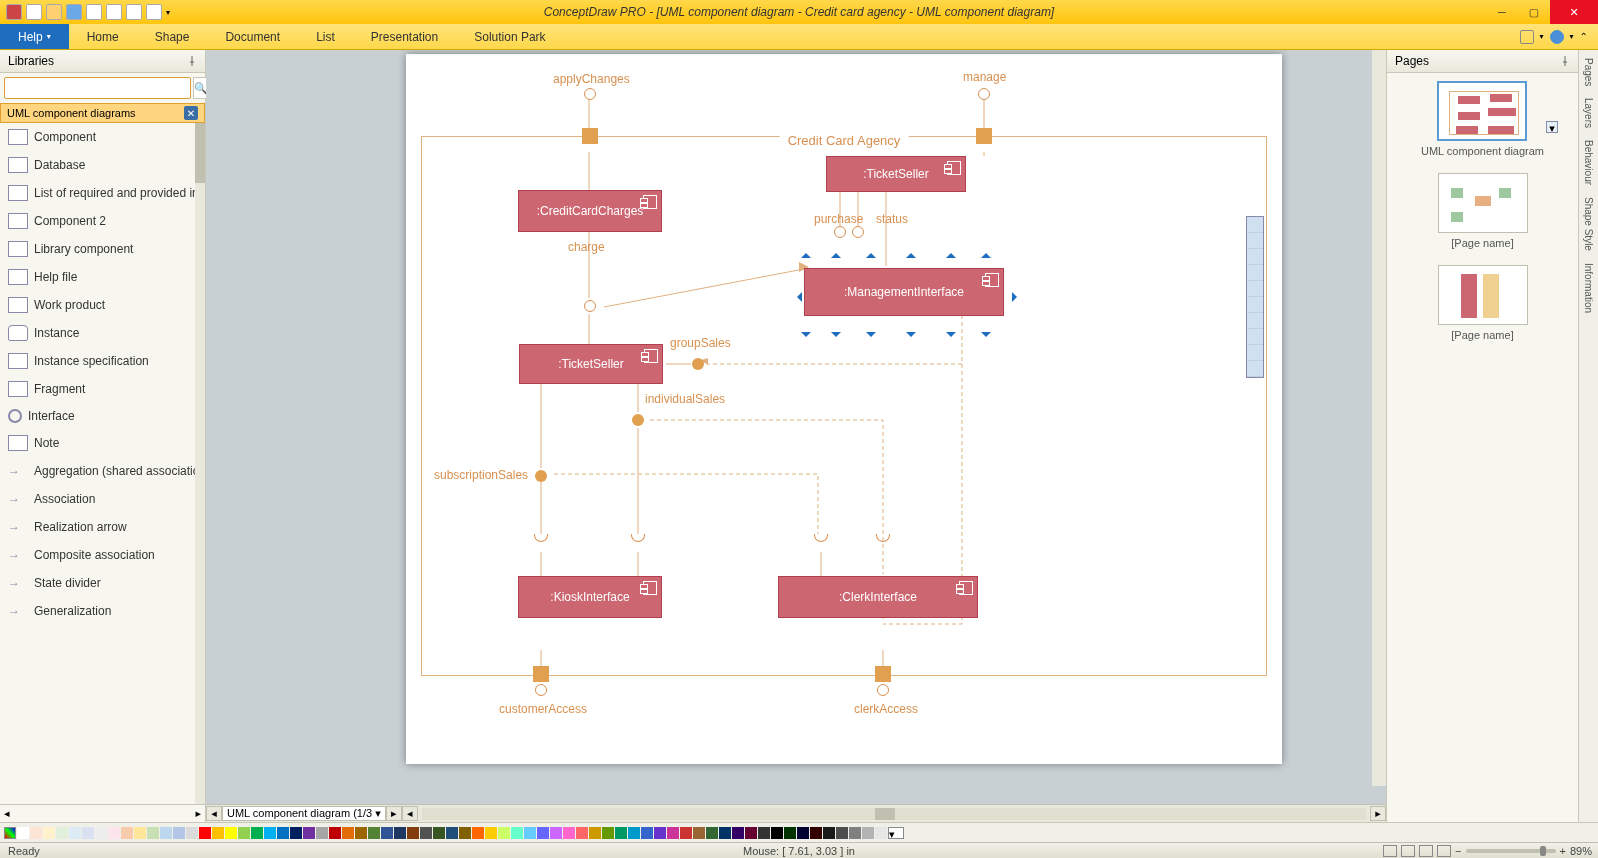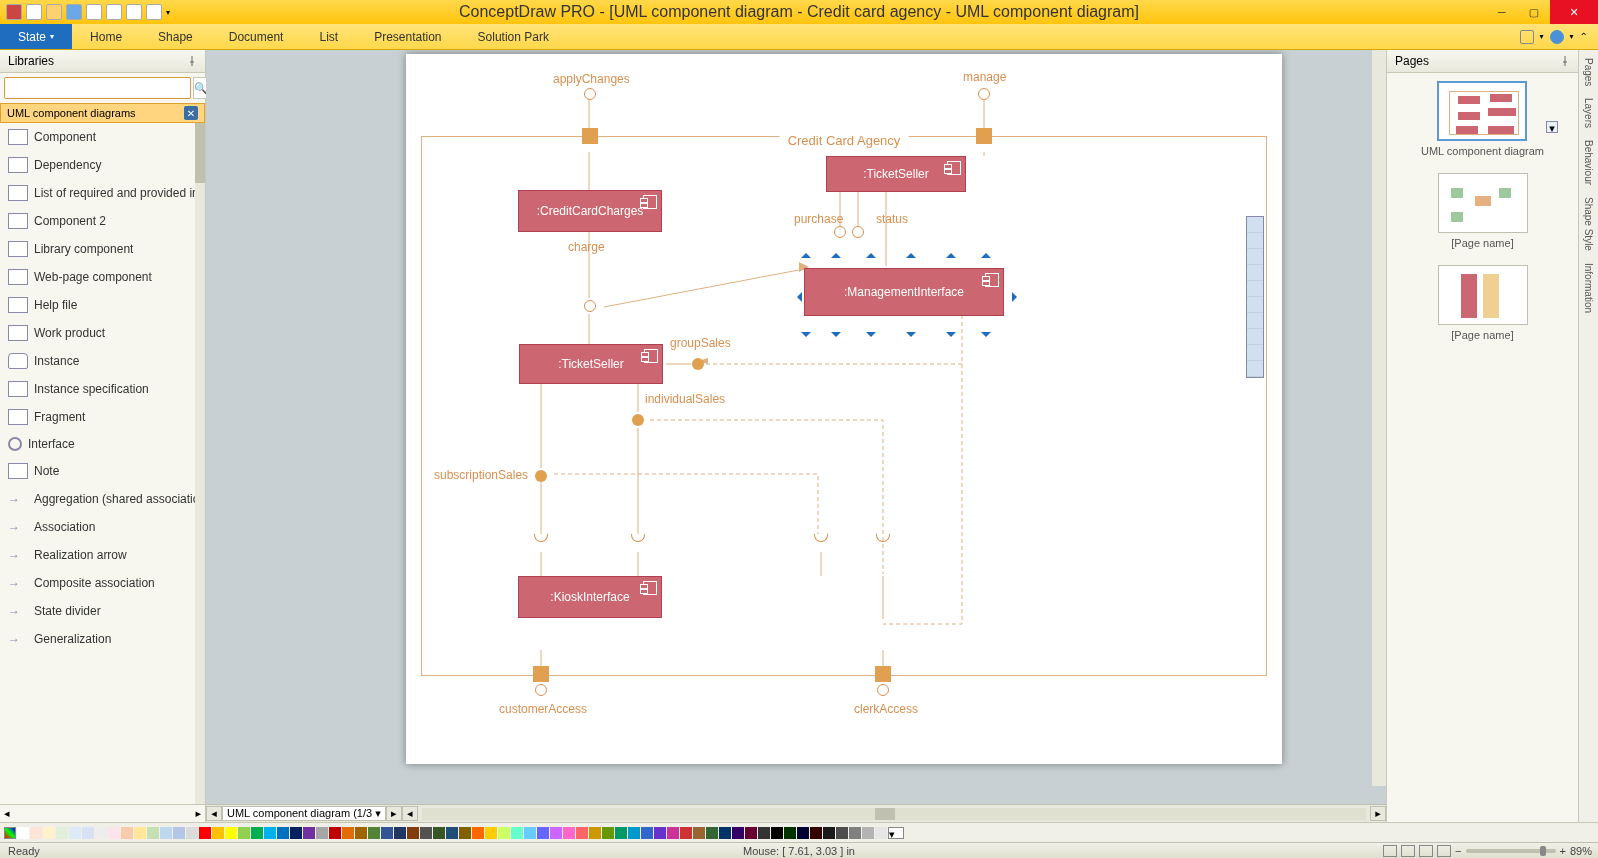--- a/index.html
+++ b/index.html
@@ -2,21 +2,21 @@
 <html><head>
 <meta charset="utf-8">
 <style>
 * { margin:0; padding:0; box-sizing:border-box; font-family:"Segoe UI",Tahoma,sans-serif; }
 body { width:1598px; height:858px; background:#fff; overflow:hidden; font-size:11px; }
 
 
 .titlebar { height:24px; background:linear-gradient(#ffd84a,#ffc40d); display:flex; align-items:center; position:relative; }
 .titlebar .qat { display:flex; gap:4px; padding:0 6px; align-items:center; }
 .titlebar .qat-item { width:16px; height:16px; background:#fff; border:1px solid #aaa; border-radius:2px; }
-.titlebar .title { position:absolute; left:0; right:0; text-align:center; font-size:16px; color:#333; pointer-events:none; }
+.titlebar .title { position:absolute; left:0; right:0; text-align:center; font-size:12px; color:#333; pointer-events:none;font-style:italic; }
 .titlebar .wincontrols { margin-left:auto; display:flex; }
 .titlebar .wctl { width:32px; height:24px; display:flex; align-items:center; justify-content:center; color:#333; }
 .titlebar .wctl.close { background:#e81123; color:#fff; width:48px; }
 
 
 .ribbon { height:26px; background:linear-gradient(#ffe37a,#ffd84a); display:flex; align-items:stretch; border-bottom:1px solid #d4a800; }
 .ribbon .file { background:#1e6dbf; color:#fff; padding:0 18px; display:flex; align-items:center; font-size:12px; }
 .ribbon .tab { padding:0 18px; display:flex; align-items:center; color:#333; font-size:12px; }
 .ribbon .right { margin-left:auto; display:flex; align-items:center; gap:6px; padding-right:10px; }
 .ribbon .right .ic { width:14px; height:14px; border:1px solid #888; border-radius:2px; }
@@ -120,21 +120,21 @@
   <div class="title">ConceptDraw PRO - [UML component diagram - Credit card agency - UML component diagram]</div>
   <div class="wincontrols">
     <div class="wctl">─</div>
     <div class="wctl">▢</div>
     <div class="wctl close">✕</div>
   </div>
 </div>
 
 <div class="ribbon">
   <div class="file">
-      <span>State</span> 
+      <span>Help</span> 
       <span style="font-size:8px;margin-left:4px;">▾</span>
     </div>
   <div class="tab">Home</div>
   <div class="tab">Shape</div>
   <div class="tab">Document</div>
   <div class="tab">List</div>
   <div class="tab">Presentation</div>
   <div class="tab">Solution Park</div>
   <div class="right">
     <div class="ic"></div>
@@ -167,37 +167,33 @@
       <span>UML component diagrams</span>
       <div class="lib-close">✕</div>
     </div>
     <div class="lib-list">
       <div class="lib-item">
           <div class="lib-icon"></div>
           <span>Component</span>
         </div>
       <div class="lib-item">
           <div class="lib-icon"></div>
-          <span>Dependency</span>
+          <span>Database</span>
         </div>
       <div class="lib-item">
           <div class="lib-icon"></div>
           <span>List of required and provided in</span>
         </div>
       <div class="lib-item">
           <div class="lib-icon"></div>
           <span>Component 2</span>
         </div>
       <div class="lib-item">
           <div class="lib-icon"></div>
           <span>Library component</span>
-        </div>
-      <div class="lib-item">
-          <div class="lib-icon"></div>
-          <span>Web-page component</span>
         </div>
       <div class="lib-item">
           <div class="lib-icon"></div>
           <span>Help file</span>
         </div>
       <div class="lib-item">
           <div class="lib-icon"></div>
           <span>Work product</span>
         </div>
       <div class="lib-item">
@@ -316,25 +312,29 @@
             <div class="cicon"></div>
           </div>
         <div class="comp" style="left:113px;top:290px;width:144px;height:40px;">
             <span>:TicketSeller</span>
             <div class="cicon"></div>
           </div>
         <div class="comp" style="left:112px;top:522px;width:144px;height:42px;">
             <span>:KioskInterface</span>
             <div class="cicon"></div>
           </div>
+        <div class="comp" style="left:372px;top:522px;width:200px;height:42px;">
+            <span>:ClerkInterface</span>
+            <div class="cicon"></div>
+          </div>
 
         <div class="lbl" style="left:162px;top:186px;">charge</div>
         <div class="circ" style="left:178px;top:246px;"></div>
 
-        <div class="lbl" style="left:388px;top:158px;">purchase</div>
+        <div class="lbl" style="left:408px;top:158px;">purchase</div>
         <div class="lbl" style="left:470px;top:158px;">status</div>
         <div class="circ" style="left:428px;top:172px;"></div>
         <div class="circ" style="left:446px;top:172px;"></div>
 
         <div class="lbl" style="left:264px;top:282px;">groupSales</div>
         <div class="fcirc" style="left:286px;top:304px;"></div>
 
         <div class="lbl" style="left:239px;top:338px;">individualSales</div>
         <div class="fcirc" style="left:226px;top:360px;"></div>
 

